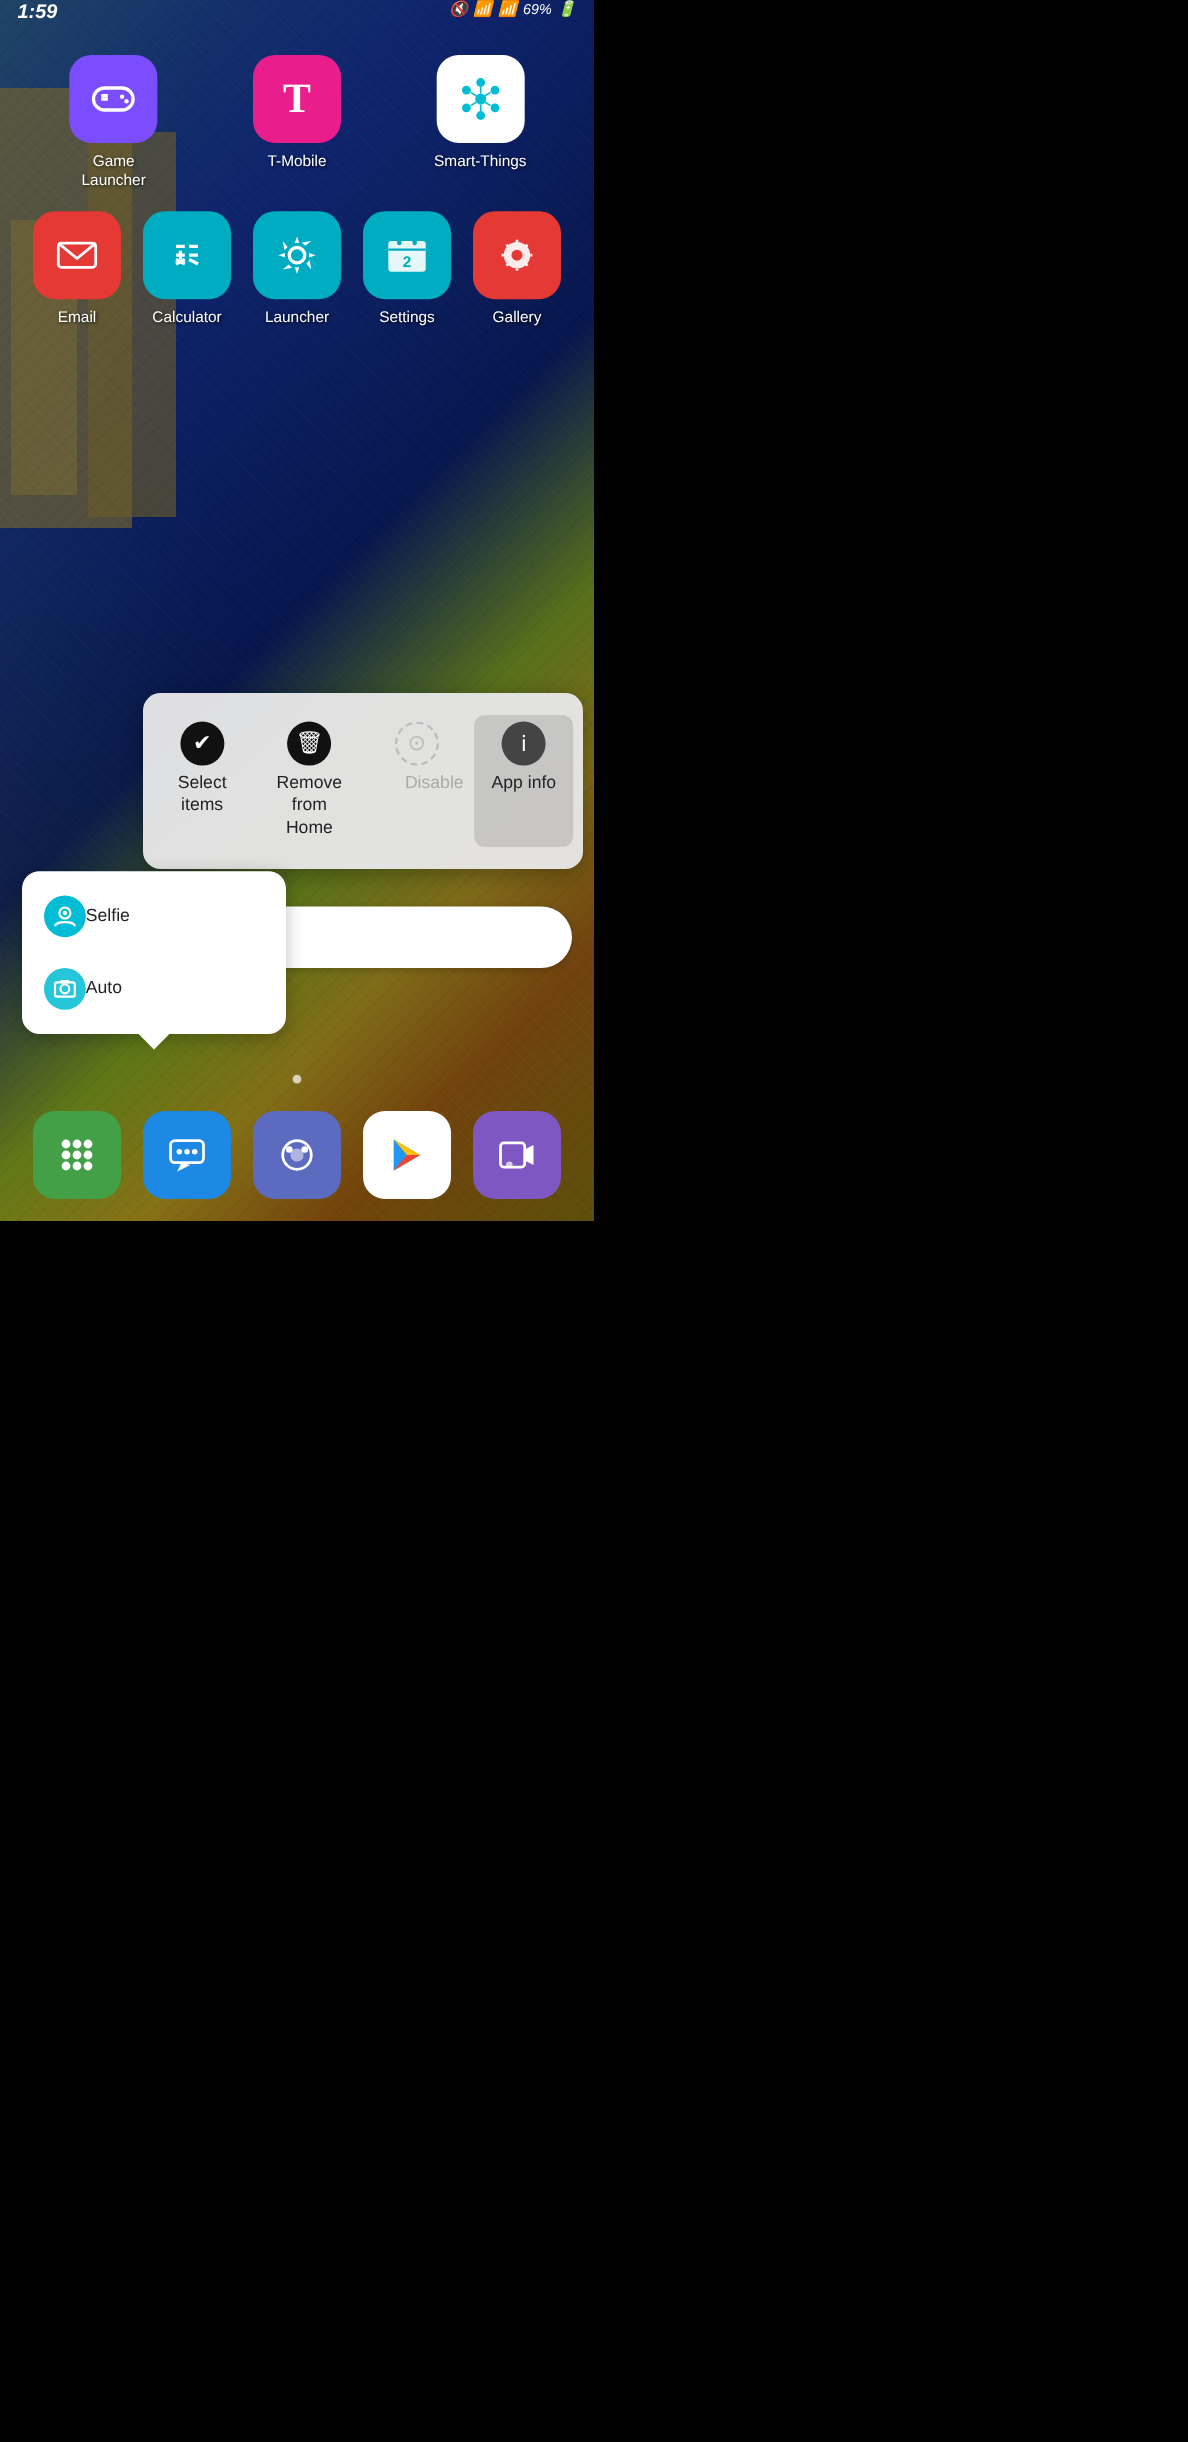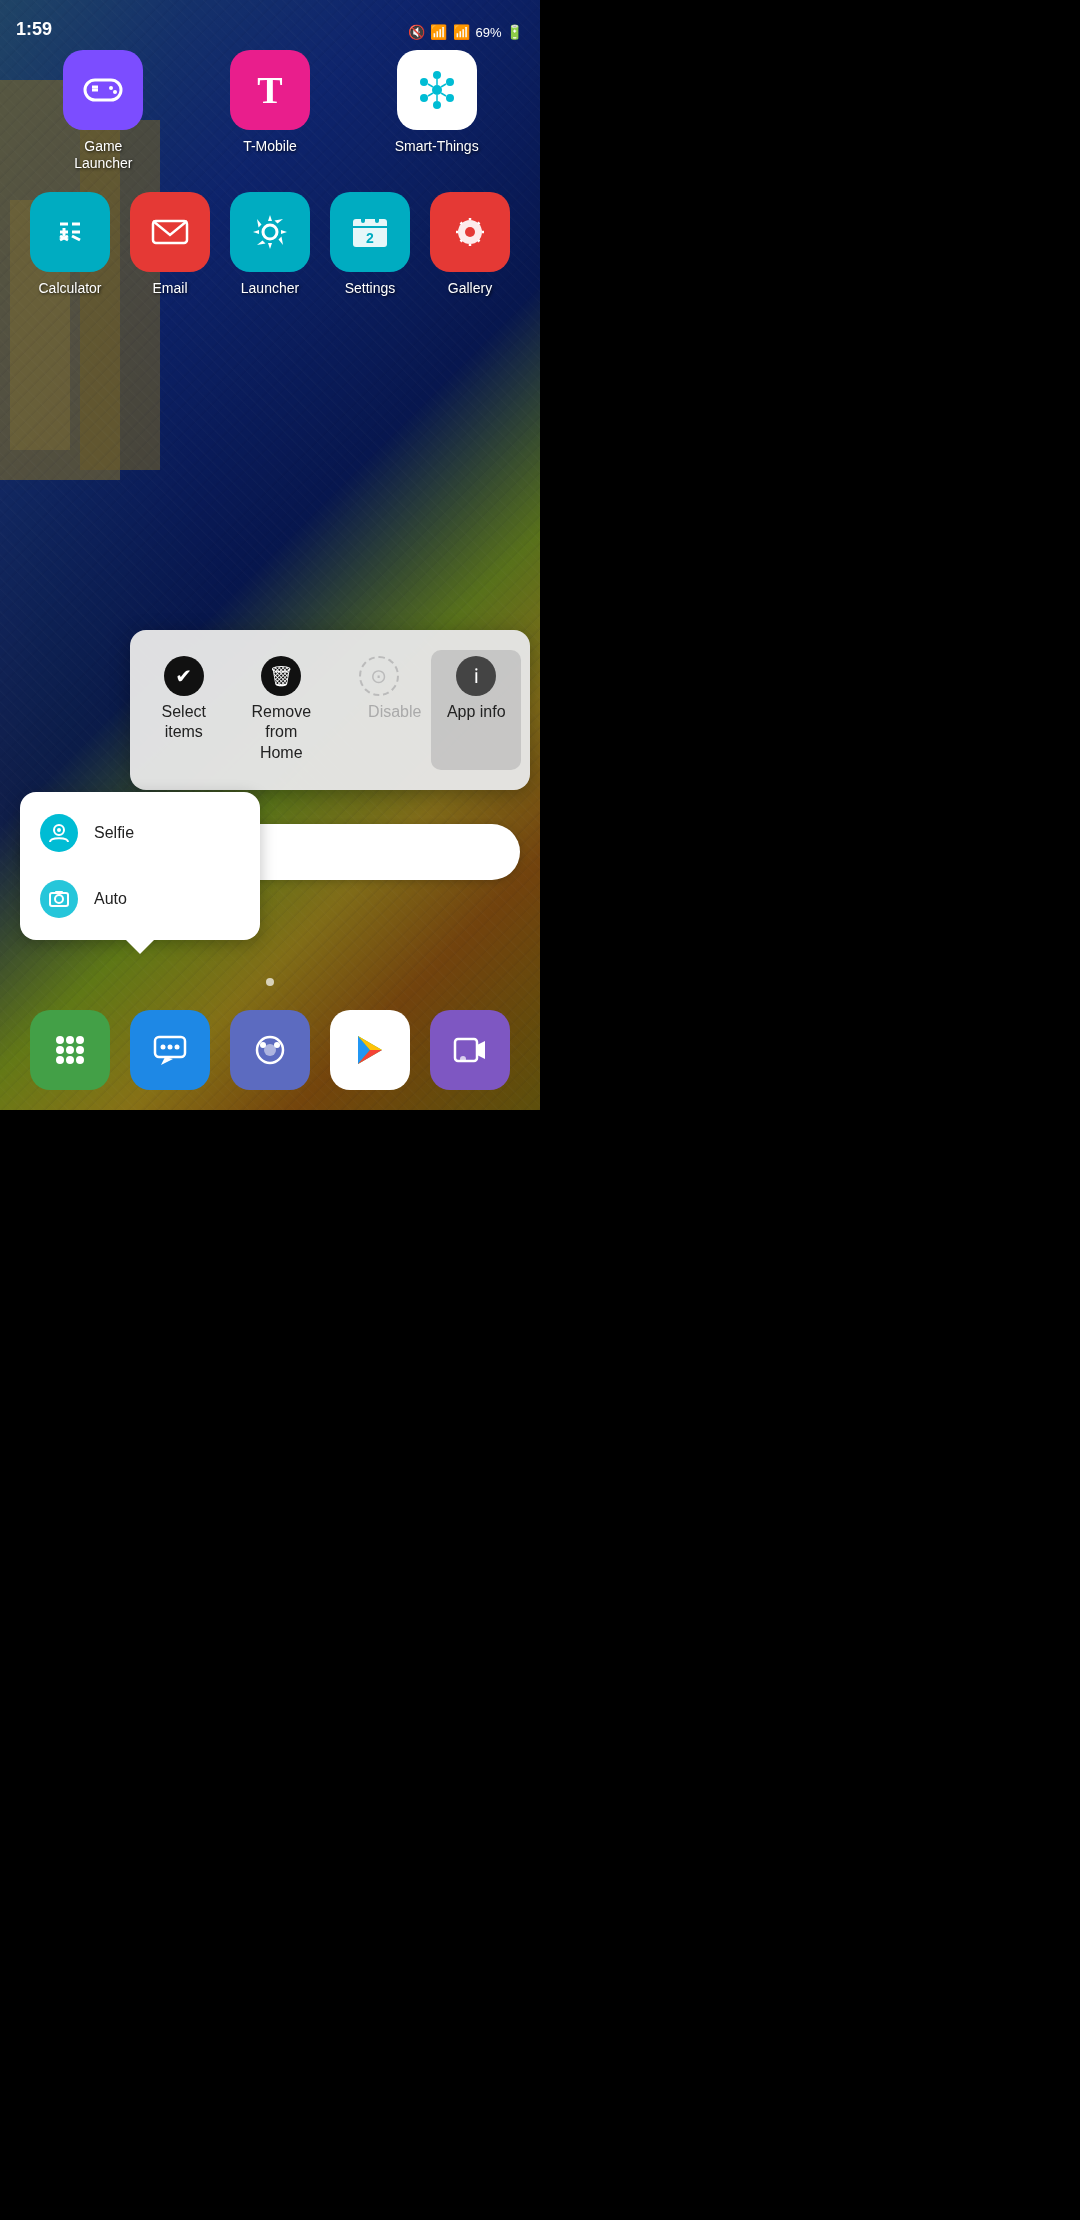--- a/index.html
+++ b/index.html
@@ -44,24 +44,25 @@
     .building1 { left: 0; top: 80px; width: 120px; height: 400px; background: rgba(160,140,70,0.7); }
     .building2 { left: 80px; top: 120px; width: 80px; height: 350px; background: rgba(150,130,60,0.65); }
     .building3 { left: 10px; top: 200px; width: 60px; height: 250px; background: rgba(170,150,75,0.6); }
 
     
     #status-bar {
       position: absolute;
       top: 0; left: 0; right: 0;
       height: 40px;
       display: flex;
-      align-items: flex-end;
+      align-items: flex-start;
       justify-content: space-between;
       padding: 0 16px;
       z-index: 100;
+      font-style: italic;
     }
     .status-time {
       color: white;
       font-size: 18px;
       font-weight: 600;
     }
     .status-icons {
       display: flex;
       align-items: center;
       gap: 5px;
@@ -208,21 +209,20 @@
       width: 0; height: 0;
       border-left: 14px solid transparent;
       border-right: 14px solid transparent;
       border-top: 14px solid white;
     }
     .popup-item {
       display: flex;
       align-items: center;
       padding: 14px 20px;
       cursor: pointer;
-      gap: 16px;
     }
     .popup-icon {
       width: 38px;
       height: 38px;
       border-radius: 50%;
       background: #00bcd4;
       display: flex;
       align-items: center;
       justify-content: center;
       color: white;
@@ -345,43 +345,43 @@
       </div>
       <span class="app-label">Smart-Things</span>
     </div>
 
 
   </div>
 
   <div class="app-row">
 
     <div class="app-item">
+      <div class="app-icon" style="background:#e53935;">
+        <svg width="46" height="46" viewBox="0 0 46 46" fill="none">
+          <rect x="6" y="12" width="34" height="22" rx="3" fill="none" stroke="white" stroke-width="2.5"></rect>
+          <polyline points="6,12 23,26 40,12" stroke="white" stroke-width="2.5" fill="none"></polyline>
+        </svg>
+      </div>
+      <span class="app-label">Email</span>
+    </div>
+
+    <div class="app-item">
       <div class="app-icon" style="background:#00acc1;">
         <svg width="44" height="44" viewBox="0 0 44 44" fill="none">
           <line x1="12" y1="22" x2="20" y2="22" stroke="white" stroke-width="3"></line>
           <line x1="16" y1="18" x2="16" y2="26" stroke="white" stroke-width="3"></line>
           <line x1="24" y1="22" x2="32" y2="22" stroke="white" stroke-width="3"></line>
           <line x1="12" y1="30" x2="20" y2="26" stroke="white" stroke-width="3"></line>
           <line x1="12" y1="26" x2="20" y2="30" stroke="white" stroke-width="3"></line>
           <line x1="24" y1="26" x2="32" y2="30" stroke="white" stroke-width="3"></line>
           <line x1="12" y1="14" x2="20" y2="14" stroke="white" stroke-width="3"></line>
           <line x1="24" y1="14" x2="32" y2="14" stroke="white" stroke-width="3"></line>
         </svg>
       </div>
       <span class="app-label">Calculator</span>
-    </div>
-
-    <div class="app-item">
-      <div class="app-icon" style="background:#e53935;">
-        <svg width="46" height="46" viewBox="0 0 46 46" fill="none">
-          <rect x="6" y="12" width="34" height="22" rx="3" fill="none" stroke="white" stroke-width="2.5"></rect>
-          <polyline points="6,12 23,26 40,12" stroke="white" stroke-width="2.5" fill="none"></polyline>
-        </svg>
-      </div>
-      <span class="app-label">Email</span>
     </div>
 
     <div class="app-item">
       <div class="app-icon" style="background:#00acc1;">
         <svg width="46" height="46" viewBox="0 0 46 46" fill="none">
           <circle cx="23" cy="23" r="7" fill="none" stroke="white" stroke-width="3"></circle>
           <path d="M23 6 L25 12 L21 12 Z" fill="white"></path>
           <path d="M23 40 L25 34 L21 34 Z" fill="white"></path>
           <path d="M6 23 L12 21 L12 25 Z" fill="white"></path>
           <path d="M40 23 L34 21 L34 25 Z" fill="white"></path>

